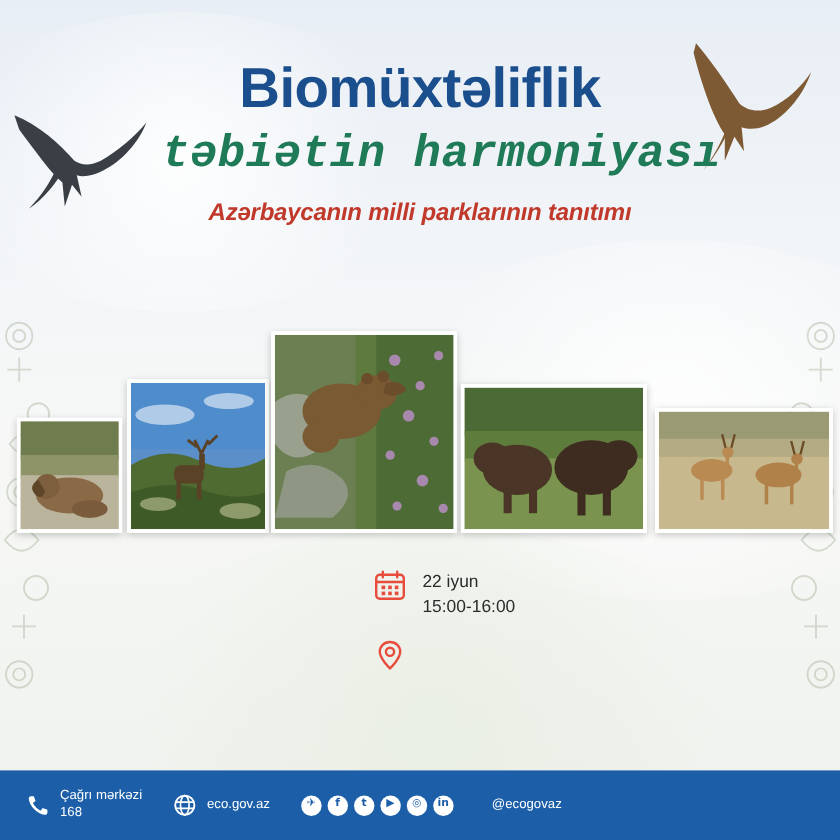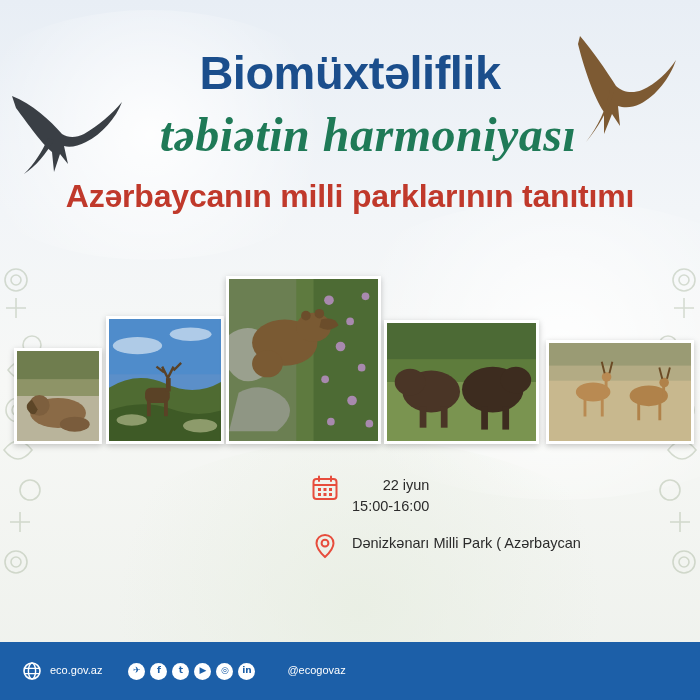--- a/index.html
+++ b/index.html
@@ -51,34 +51,35 @@
   }
   .title-main {
     font-size: 47px;
     font-weight: bold;
     color: #1b4e8c;
     letter-spacing: -0.5px;
     line-height: 1.05;
   }
   .title-sub {
     margin-top: 10px;
-    font-size: 48px;
+    font-size: 38px;
     font-style: italic;
     font-weight: bold;
     color: #1f7a57;
-    font-family: Liberation Serif, serif;
+    font-family: Liberation Mono, monospace;
     letter-spacing: 0.5px;
     padding-left: 36px;
   }
   .title-third {
     margin-top: 16px;
-    font-size: 32px;
+    font-size: 20px;
     font-weight: bold;
     color: #c0392b;
     letter-spacing: -0.2px;
+    font-style: italic;
   }
 
   
   .photos {
     position: absolute;
     left: 6px; right: 6px;
     top: 272px;
     height: 190px;
   }
   .photo {
@@ -100,21 +101,20 @@
   .info {
     position: absolute;
     left: 312px;
     top: 475px;
     width: 370px;
   }
   .info-row {
     display: flex;
     align-items: flex-start;
     margin-bottom: 16px;
-    text-align: right;
   }
   .info-icon {
     width: 26px; height: 26px;
     margin-right: 14px;
     flex: 0 0 26px;
     color: #e74c3c;
   }
   .info-text {
     font-size: 14.5px;
     color: #2b2b2b;
@@ -355,27 +355,36 @@
         <span class="line">15:00-16:00</span>
       </div>
     </div>
 
     <div class="info-row">
       <svg class="info-icon" viewBox="0 0 26 26">
         <path d="M13 2 C8 2 4.5 5.6 4.5 10.2 C4.5 16 13 24 13 24 C13 24 21.5 16 21.5 10.2 C21.5 5.6 18 2 13 2 Z" fill="none" stroke="#e74c3c" stroke-width="2"></path>
         <circle cx="13" cy="10.2" r="3.4" fill="none" stroke="#e74c3c" stroke-width="2"></circle>
       </svg>
       <div class="info-text">
-        <span class="line">Dənizkənarı Milli Park ( Azərbaycan</span>
       </div>
     </div>
   </div>
 
   <div class="footer">
 
+    <div class="f-item">
+      <svg class="f-icon" viewBox="0 0 20 20">
+        <path d="M4 2.5 C2.6 2.5 1.8 3.6 2 4.8 C2.8 11 9 17.2 15.2 18 C16.4 18.2 17.5 17.4 17.5 16
+                 L17.5 13.8 L13.6 12.4 L11.8 14.6 C9.3 13.4 6.6 10.7 5.4 8.2 L7.6 6.4 L6.2 2.5 Z" fill="#ffffff"></path>
+      </svg>
+      <div class="f-text">
+        <span class="l">Çağrı mərkəzi</span>
+        <span class="l">168</span>
+      </div>
+    </div>
 
     <div class="f-item">
       <svg class="f-icon" viewBox="0 0 20 20">
         <circle cx="10" cy="10" r="8" fill="none" stroke="#ffffff" stroke-width="1.6"></circle>
         <ellipse cx="10" cy="10" rx="3.6" ry="8" fill="none" stroke="#ffffff" stroke-width="1.4"></ellipse>
         <path d="M2.2 7.4 H17.8 M2.2 12.6 H17.8" stroke="#ffffff" stroke-width="1.4"></path>
       </svg>
       <div class="f-text">
         <span class="l">eco.gov.az</span>
       </div>

